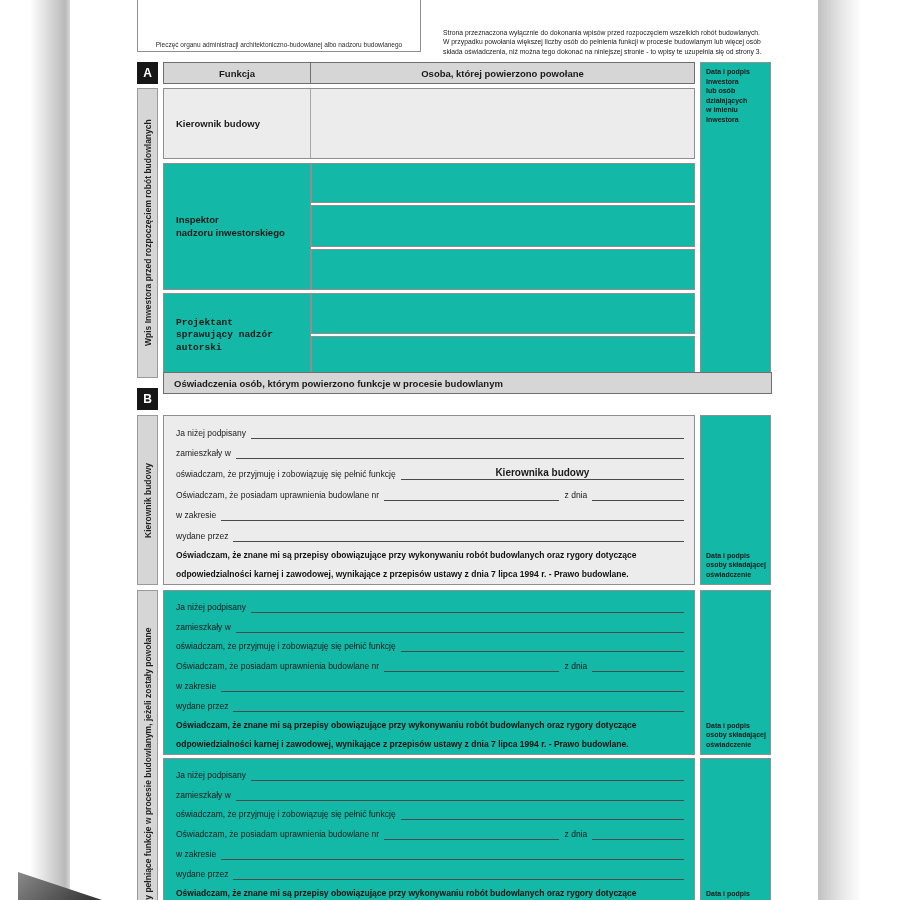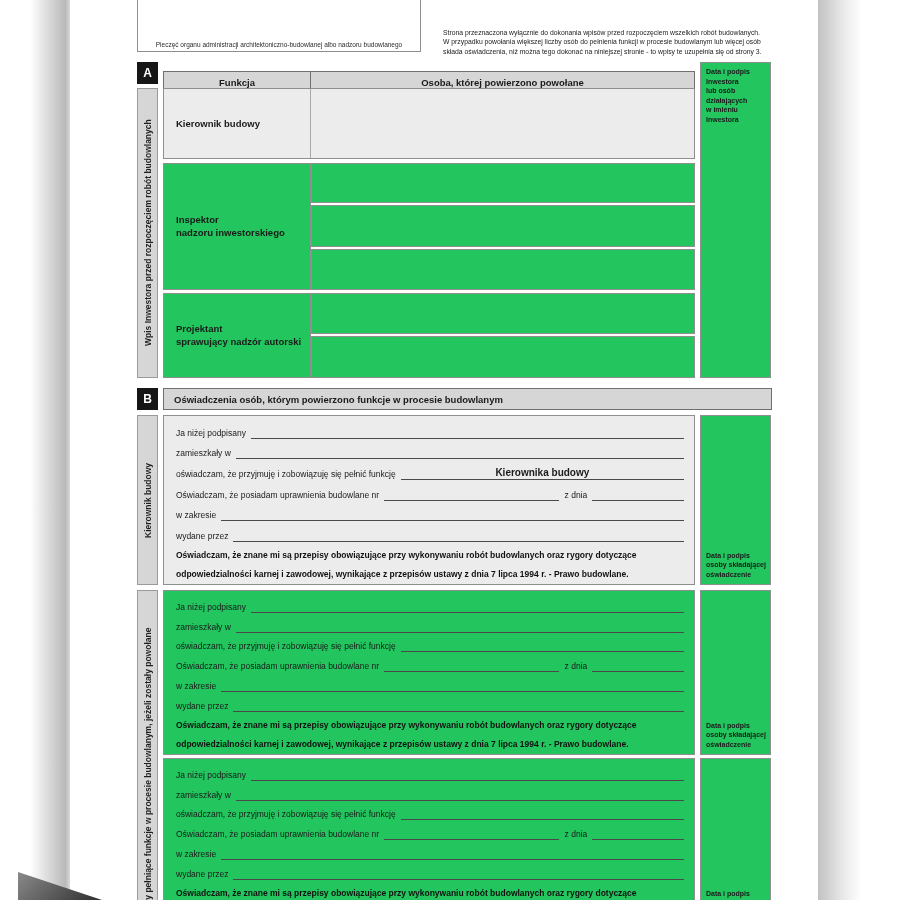--- a/index.html
+++ b/index.html
@@ -23,49 +23,49 @@
 
   .top-note { position:absolute; left:443px; top:28px; width:352px;
               font-size:6.8px; line-height:9.4px; color:#222; white-space:pre-line; }
 
   .marker { position:absolute; left:137px; width:21px; height:22px; background:#161616;
             color:#fff; font-weight:bold; font-size:12px; display:flex;
             align-items:center; justify-content:center; }
   .marker-a { top:62px; }
   .marker-b { top:388px; }
 
-  .a-header { position:absolute; left:163px; top:71px; width:532px; height:22px;
+  .a-header { position:absolute; left:163px; top:62px; width:532px; height:22px;
               display:flex; background:#d6d6d6; border:1px solid #6f6f6f; }
   .a-h-cell { display:flex; align-items:center; justify-content:center;
               font-weight:bold; font-size:9.5px; }
   .a-h-c1 { width:147px; border-right:1px solid #6f6f6f; }
   .a-h-c2 { flex:1; }
 
-  .cell { position:absolute; border:1px solid #8f8f8f; background:#22c55e; }
+  .cell { position:absolute; border:1px solid #8f8f8f; background:#14b8a6; }
   .cell-gray { background:#ececec; }
 
   .vbar { position:absolute; left:137px; width:21px; background:#d6d6d6;
           border:1px solid #9a9a9a; overflow:hidden; }
   .vtext { width:100%; height:100%; display:flex; align-items:center; justify-content:center;
            writing-mode:vertical-rl; transform:rotate(180deg);
            font-weight:bold; font-size:8.5px; white-space:nowrap; color:#1f1f1f; }
 
   .row-label { position:absolute; display:flex; align-items:center;
                padding-left:12px; font-weight:bold; font-size:9.5px;
                white-space:pre-line; line-height:12.5px; }
   .kier-row { display:flex; }
   .kier-label { width:147px; border-right:1px solid #a8a8a8; display:flex;
                 align-items:center; padding-left:12px; font-weight:bold; font-size:9.5px; }
 
   .note { font-weight:bold; font-size:7px; line-height:9.5px; white-space:pre-line;
           color:#1b1b1b; }
   .a-right-note { position:absolute; left:5px; top:4px; }
   .sign-note { position:absolute; left:5px; bottom:5px; }
 
-  .b-title { position:absolute; left:163px; top:388px; width:609px; height:22px;
+  .b-title { position:absolute; left:163px; top:372px; width:609px; height:22px;
              background:#d6d6d6; border:1px solid #6f6f6f; display:flex; align-items:center;
              padding-left:10px; font-weight:bold; font-size:9.5px; }
 
   .decl { position:absolute; inset:0; padding:2px 10px 0 12px; display:flex; flex-direction:column; }
   .drow { display:flex; align-items:flex-end; height:22px; }
   .dlabel { font-weight:normal; font-size:8.5px; line-height:10px; white-space:nowrap;
             padding-bottom:1px; }
   .dlabel-mid { margin-left:6px; }
   .dline { flex:1; border-bottom:1px solid #4a4a4a; margin-left:5px; height:14px; position:relative; }
   .dline-f2 { flex:1.9; }
@@ -116,21 +116,21 @@
   </div>
 
   <div class="cell" style="left:163px; top:163px; width:148px; height:127px;">
     <div class="row-label" style="inset:0;">Inspektor
 nadzoru inwestorskiego</div>
   </div>
   <div class="cell" style="left:311px; top:163px; width:384px; height:40px;"></div>
   <div class="cell" style="left:311px; top:205px; width:384px; height:42px;"></div>
   <div class="cell" style="left:311px; top:249px; width:384px; height:41px;"></div>
 
-  <div class="cell" style="left:163px; top:293px; width:148px; height:85px;">
+  <div class="cell" style="left:163px; top:293px; width:148px; height:85px;font-family:Liberation Mono, monospace;">
     <div class="row-label" style="inset:0;">Projektant
 sprawujący nadzór autorski</div>
   </div>
   <div class="cell" style="left:311px; top:293px; width:384px; height:41px;"></div>
   <div class="cell" style="left:311px; top:336px; width:384px; height:42px;"></div>
 
   <div class="marker marker-b">B</div>
   <div class="b-title">Oświadczenia osób, którym powierzono funkcje w procesie budowlanym</div>
 
   <div class="vbar" style="top:415px; height:170px;">

